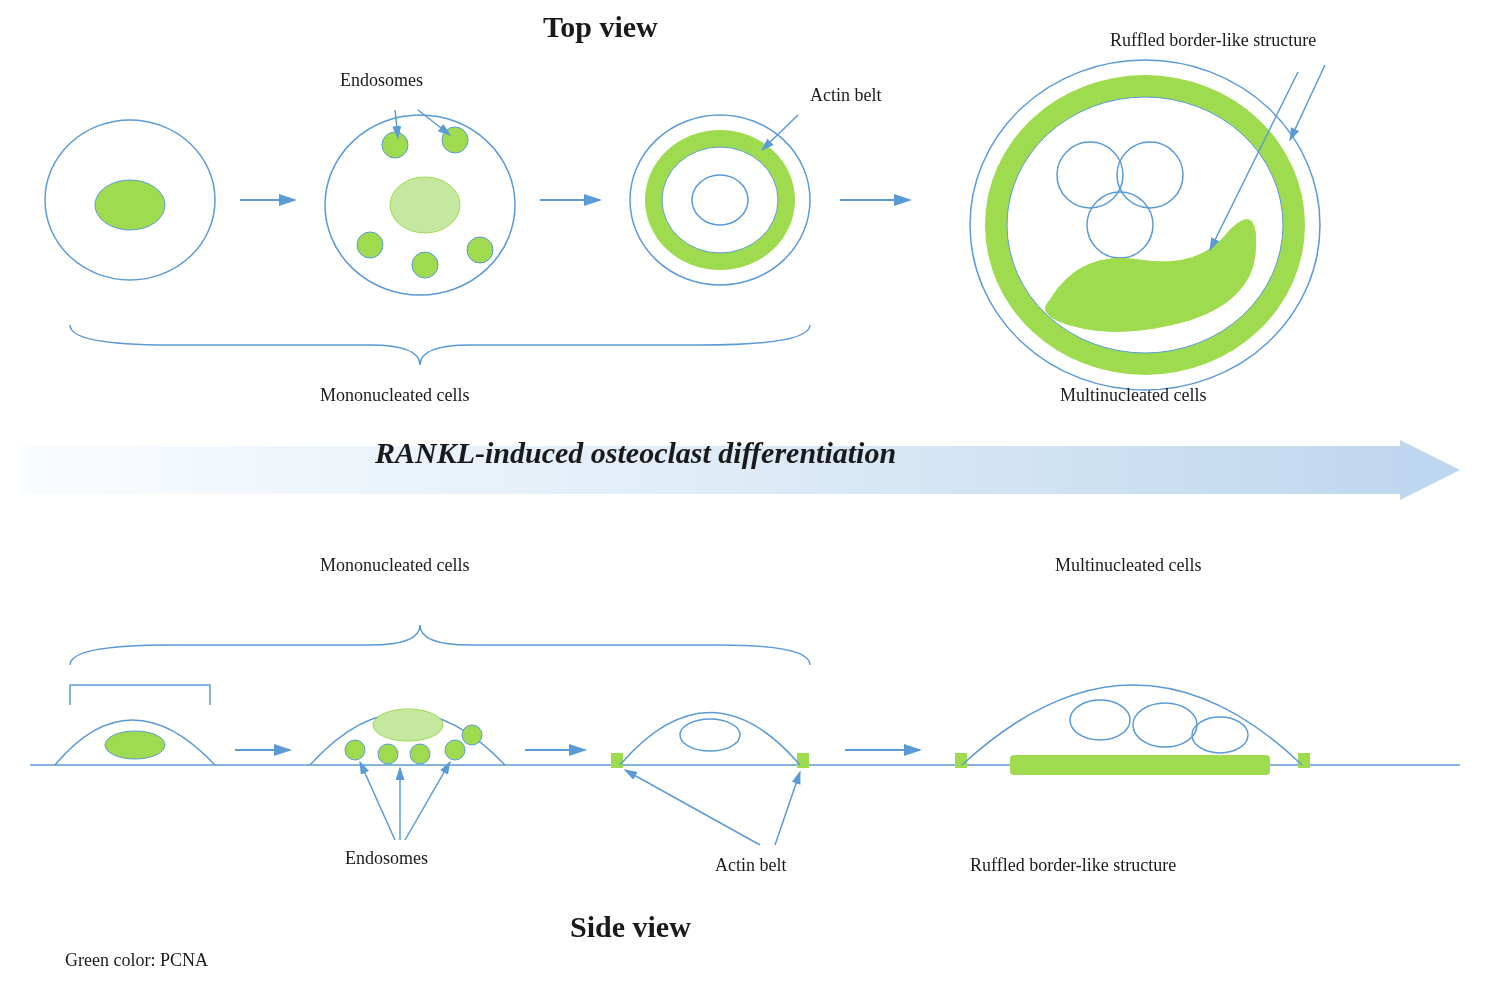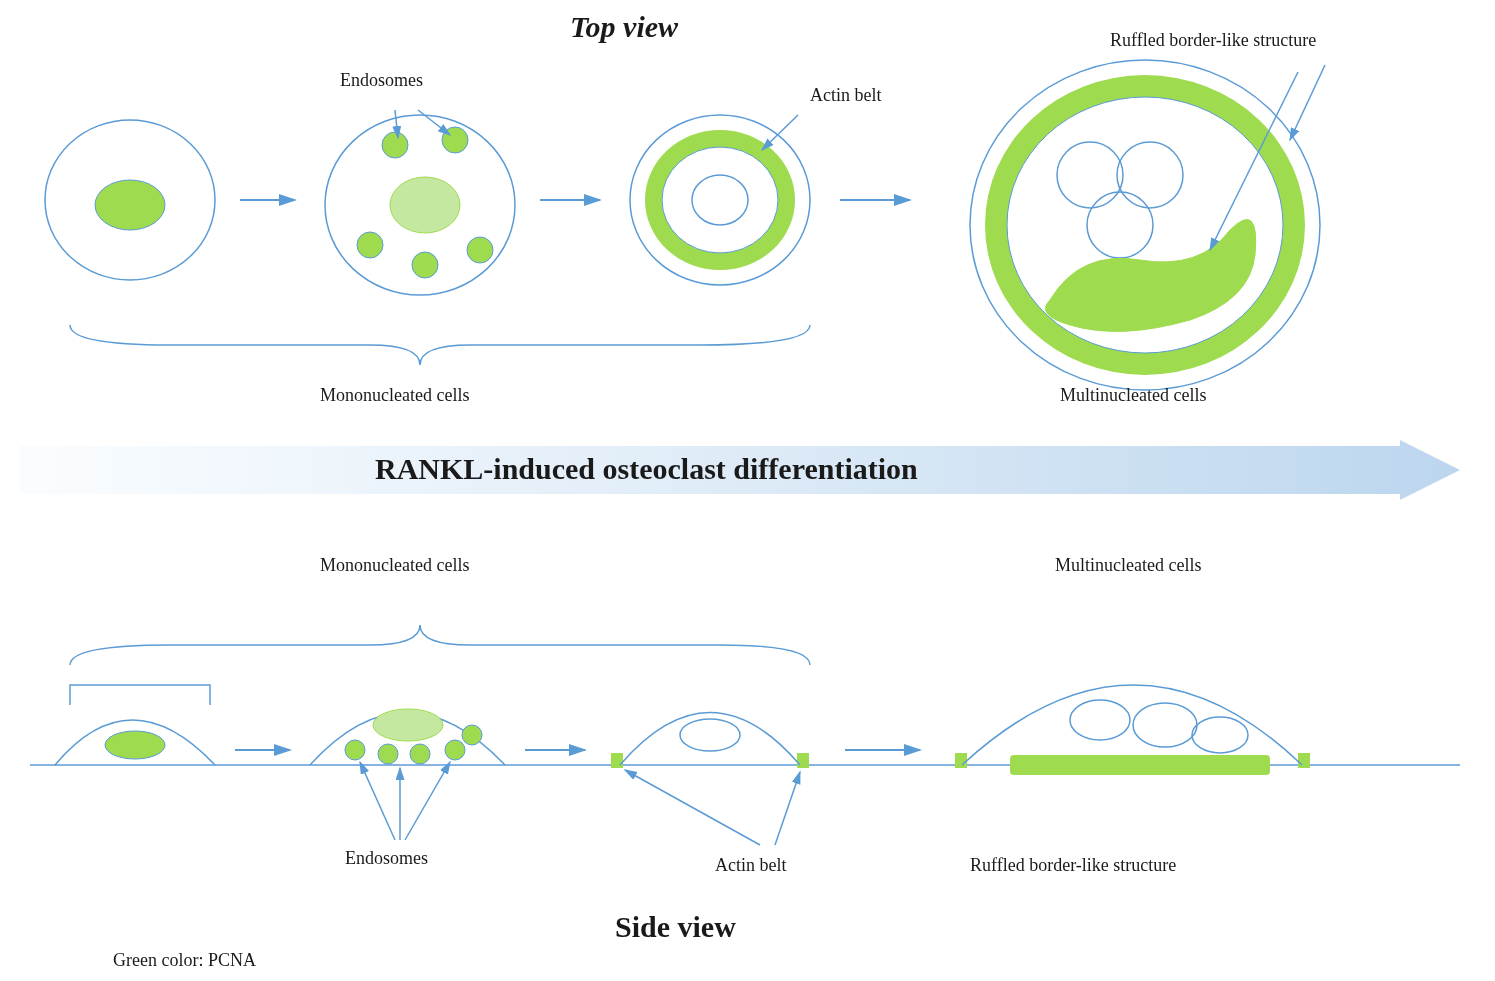--- a/index.html
+++ b/index.html
@@ -82,38 +82,38 @@
 
     <path d="M1050,300 Q1080,250 1140,260 Q1200,270 1230,230 Q1260,200 1255,255 Q1250,300 1190,320 Q1120,340 1070,325 Q1035,315 1050,300 Z" fill="#9edb4f" stroke="#9edb4f" stroke-width="1"></path>
   </g>
 
   <line x1="1325" y1="65" x2="1290" y2="140" stroke="#5b9bd5" stroke-width="1.5" marker-end="url(#arrowBlue)"></line>
   <line x1="1298" y1="72" x2="1210" y2="250" stroke="#5b9bd5" stroke-width="1.5" marker-end="url(#arrowBlue)"></line>
 
   <path d="M70,325 Q70,345 170,345 L370,345 Q420,345 420,365 Q420,345 470,345 L700,345 Q810,345 810,325" fill="none" stroke="#5b9bd5" stroke-width="1.5"></path>
 </svg>
 
-<div class="label bold" style="left:570px; top:10px; font-size:30px;font-style:italic;">Top view</div>
+<div class="label bold" style="left:543px; top:10px; font-size:30px;">Top view</div>
 <div class="label" style="left:340px; top:70px;">Endosomes</div>
 <div class="label" style="left:810px; top:85px;">Actin belt</div>
 <div class="label" style="left:1110px; top:30px;">Ruffled border-like structure</div>
 <div class="label" style="left:320px; top:385px;">Mononucleated cells</div>
 <div class="label" style="left:1060px; top:385px;">Multinucleated  cells</div>
 
 <svg class="arrow-band" viewBox="0 0 1440 60">
   <defs>
     <linearGradient id="bandGrad" x1="0" y1="0" x2="1" y2="0">
       <stop offset="0%" stop-color="#fafdff"></stop>
       <stop offset="50%" stop-color="#deebf7"></stop>
       <stop offset="100%" stop-color="#bcd6ee"></stop>
     </linearGradient>
   </defs>
   <polygon points="0,6 1380,6 1380,0 1440,30 1380,60 1380,54 0,54" fill="url(#bandGrad)"></polygon>
 </svg>
-<div class="label bold" style="left:375px; top:452px; font-size:30px;">RANKL-induced  osteoclast differentiation</div>
+<div class="label bold" style="left:375px; top:436px; font-size:30px;font-style:italic;">RANKL-induced  osteoclast differentiation</div>
 
 <svg width="1495" height="460" style="position:absolute;left:0;top:510px;">
   <defs>
     <marker id="arrowBlue2" markerWidth="10" markerHeight="10" refX="8" refY="3" orient="auto">
       <path d="M0,0 L9,3 L0,6 Z" fill="#5b9bd5"></path>
     </marker>
   </defs>
 
   <line x1="30" y1="255" x2="1460" y2="255" stroke="#5b9bd5" stroke-width="1.5"></line>
 
@@ -166,14 +166,14 @@
   <path d="M70,155 Q70,135 170,135 L370,135 Q420,135 420,115 Q420,135 470,135 L720,135 Q810,135 810,155" fill="none" stroke="#5b9bd5" stroke-width="1.5"></path>
 
   <path d="M70,195 L70,175 L210,175 L210,195" fill="none" stroke="#5b9bd5" stroke-width="1.5"></path>
 </svg>
 
 <div class="label" style="left:320px; top:555px;">Mononucleated cells</div>
 <div class="label" style="left:1055px; top:555px;">Multinucleated  cells</div>
 <div class="label" style="left:345px; top:848px;">Endosomes</div>
 <div class="label" style="left:715px; top:855px;">Actin belt</div>
 <div class="label" style="left:970px; top:855px;">Ruffled border-like structure</div>
-<div class="label bold" style="left:570px; top:910px; font-size:30px;margin-left:45px;">Side view</div>
-<div class="label" style="left:65px; top:950px;margin-left:48px;">Green color: PCNA</div>
+<div class="label bold" style="left:570px; top:910px; font-size:30px;">Side view</div>
+<div class="label" style="left:65px; top:950px;">Green color: PCNA</div>
 
 </body></html>

